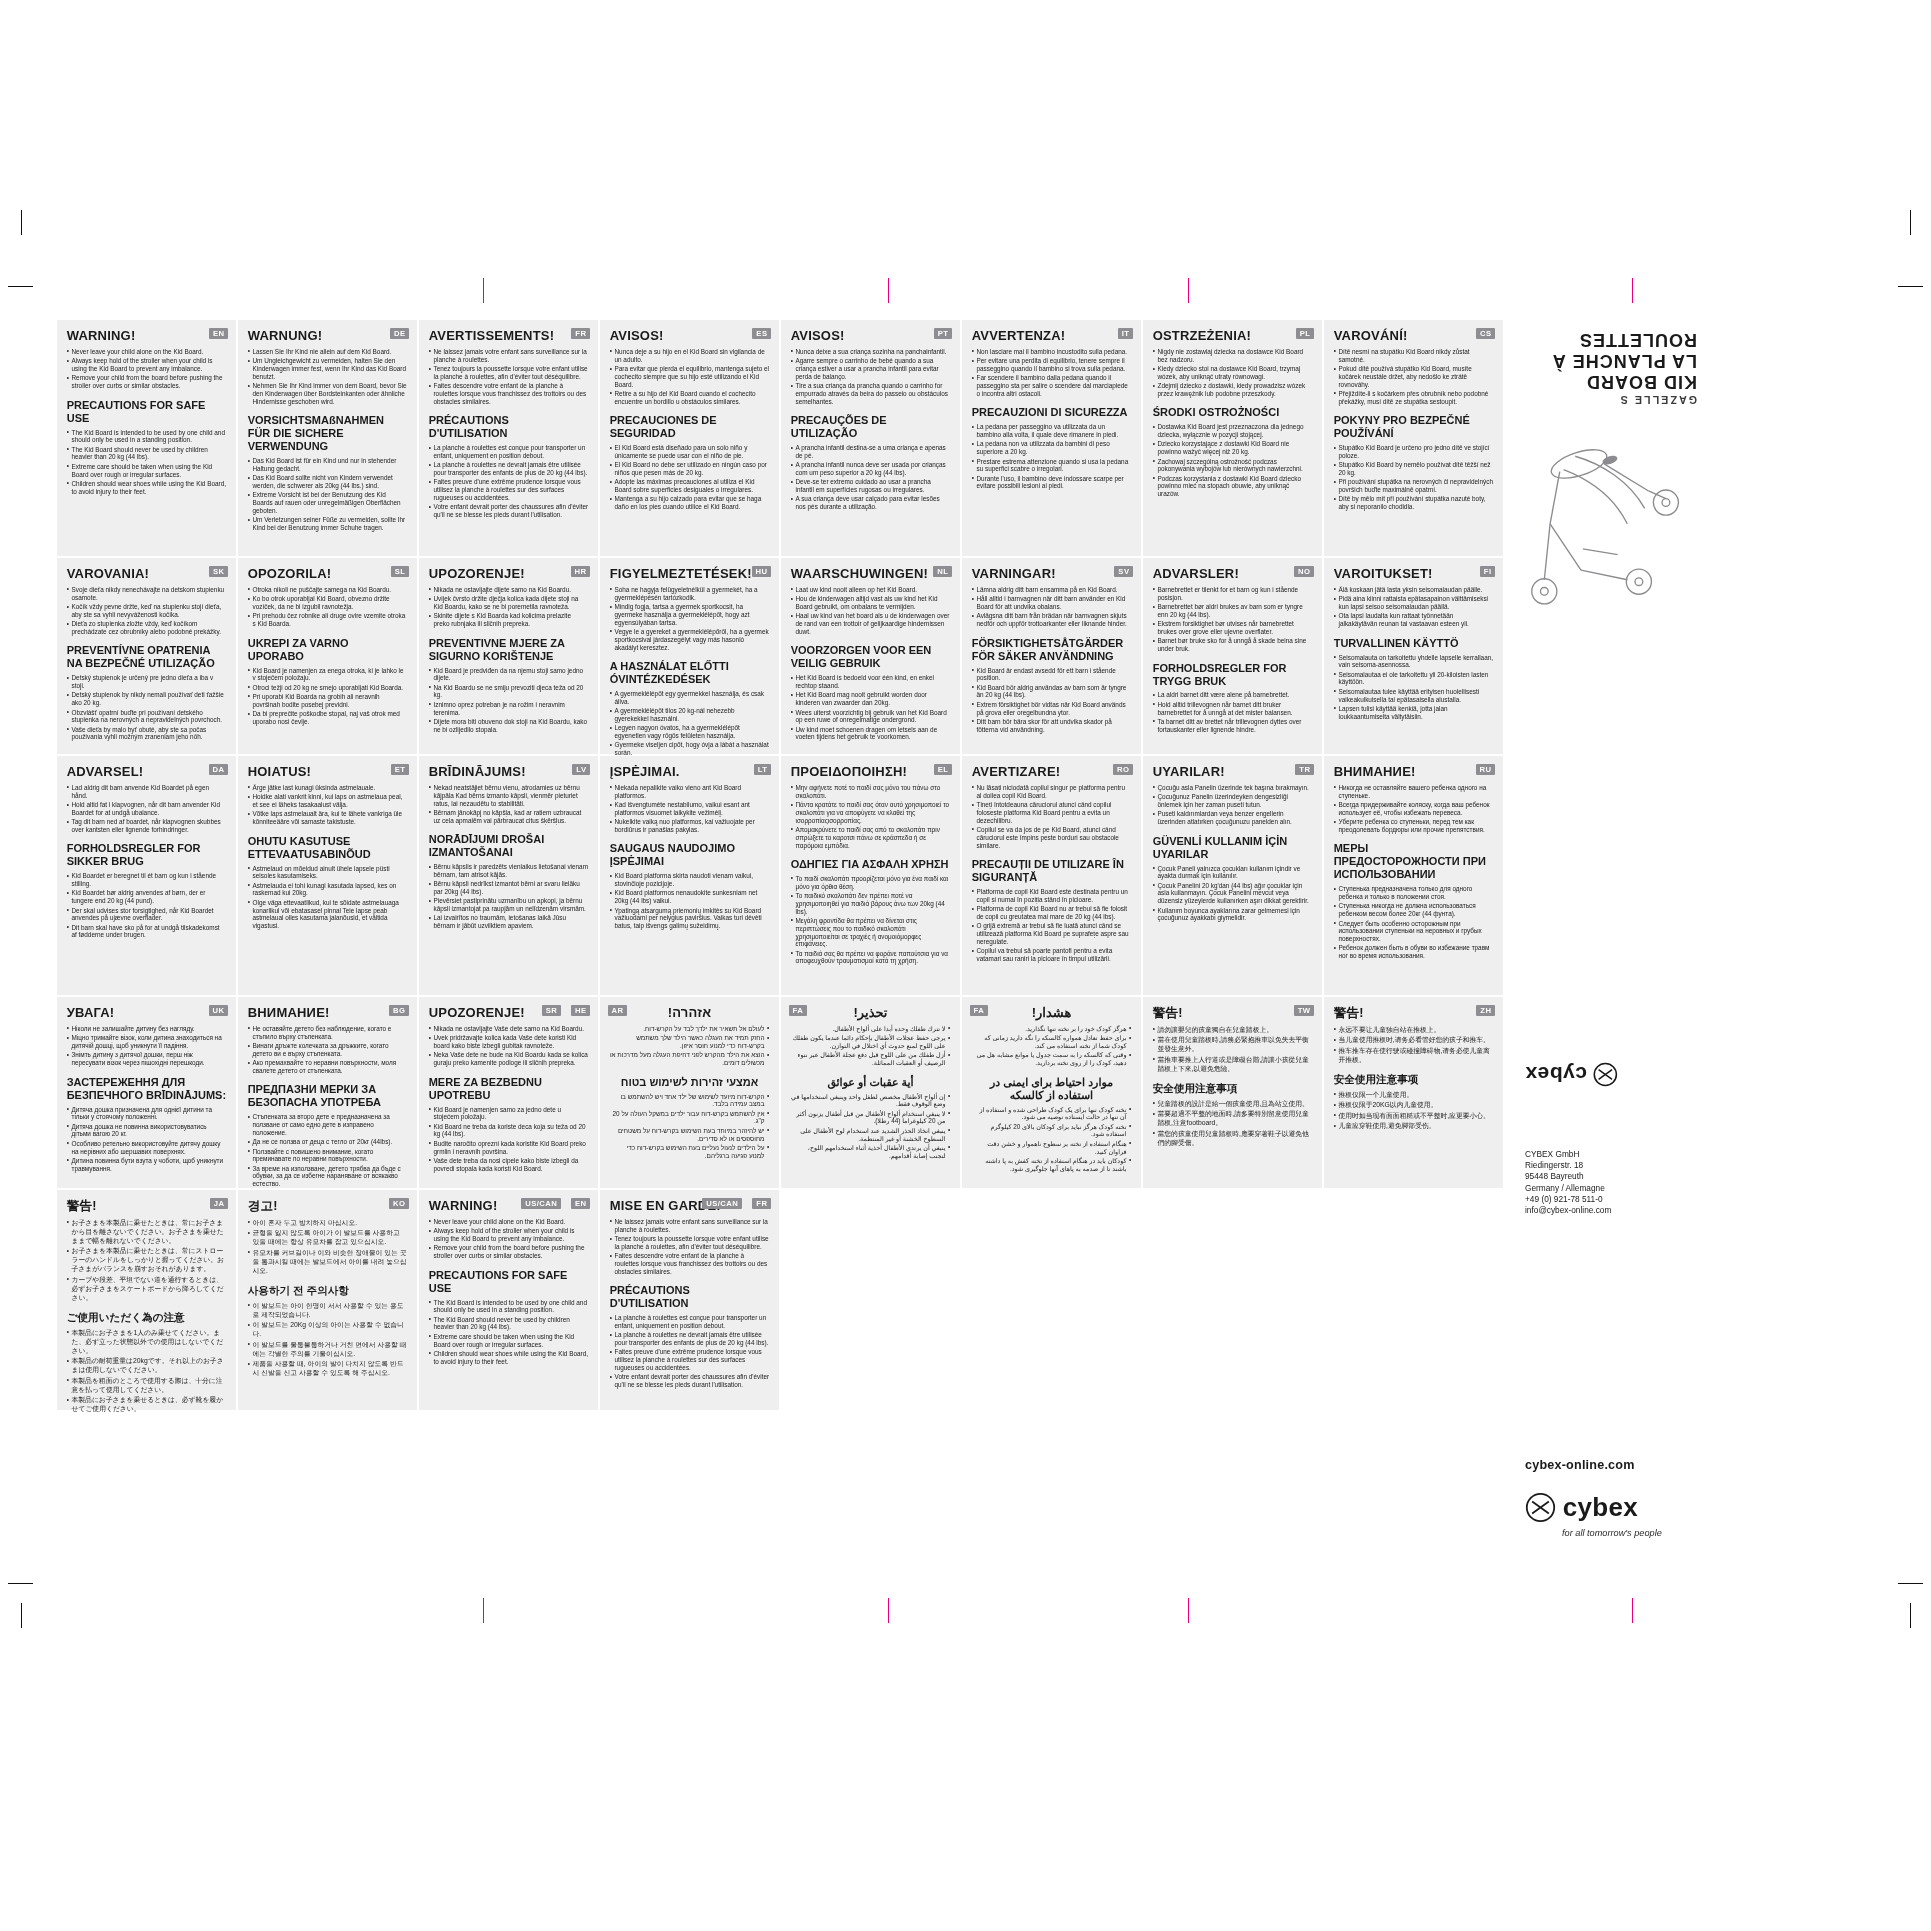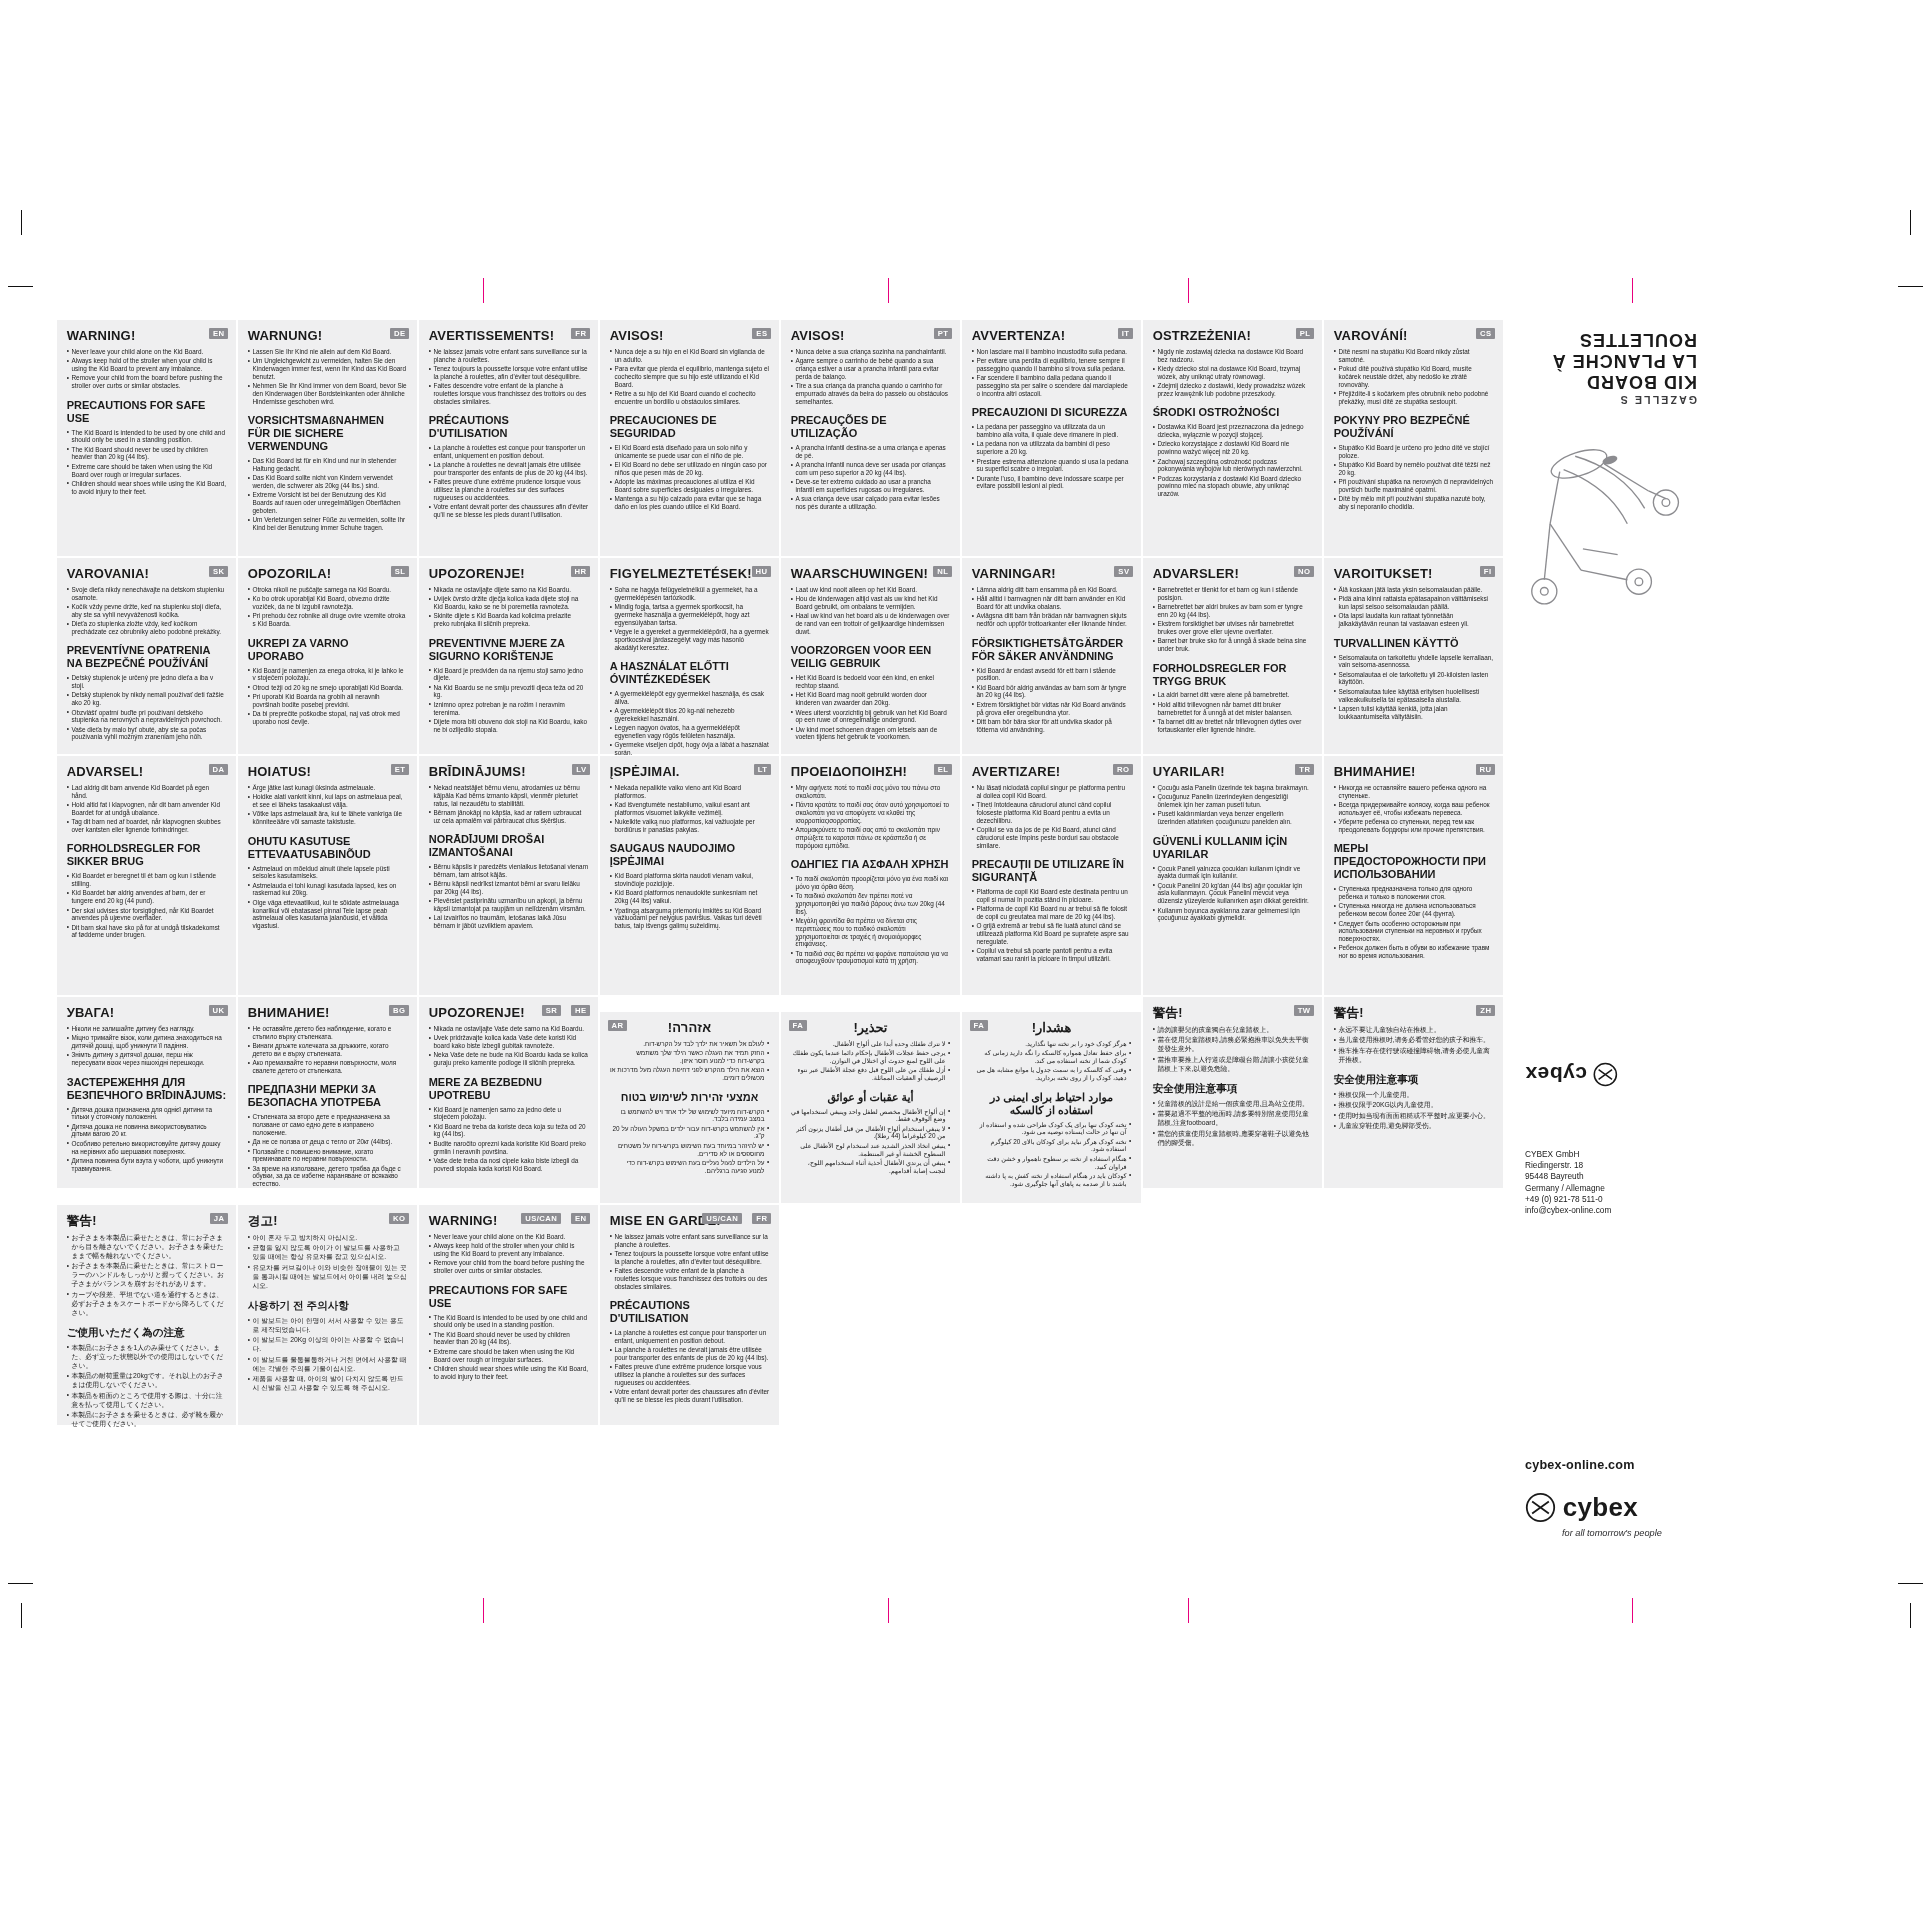--- a/index.html
+++ b/index.html
@@ -75,21 +75,21 @@
     margin:0 0 1.5px 0;
     padding-left:4.8px;
     position:relative;
     text-align:left;
   }
   .panel li:before {
     content:"•";
     position:absolute; left:0; top:-0.5px;
     font-size:6.3px;
   }
-  .panel.rtl { direction:rtl;margin-top:15px; }
+  .panel.rtl { direction:rtl; }
   .panel.rtl li { text-align:right; padding-left:0; padding-right:4.8px; }
   .panel.rtl li:before { left:auto; right:0; }
   .panel.rtl h3, .panel.rtl h4 { text-align:center; }
   .panel.rtl .code { right:auto; left:7.7px; }
   .panel.cjk li { font-size:6.8px; line-height:9px; }
   .panel.cjk h3 { font-size:12.6px; }
   .panel.cjk h4 { font-size:10.6px; }
 
   
   #rightcol {
@@ -293,21 +293,21 @@
       </div>
       <div class="band">
         <div class="panel" style="width: 181px; height: 198px;">
           <span class="code">SK</span>
           <h3>VAROVANIA!</h3>
           <ul>
             <li>Svoje dieťa nikdy nenechávajte na detskom stupienku osamote.</li>
             <li>Kočík vždy pevne držte, keď na stupienku stojí dieťa, aby ste sa vyhli nevyváženosti kočíka.</li>
             <li>Dieťa zo stupienka zložte vždy, keď kočíkom prechádzate cez obrubníky alebo podobné prekážky.</li>
           </ul>
-          <h4>PREVENTÍVNE OPATRENIA NA BEZPEČNÉ POUŽÍVÁNÍ</h4>
+          <h4>PREVENTÍVNE OPATRENIA NA BEZPEČNÉ UTILIZAÇÃO</h4>
           <ul>
             <li>Detský stupienok je určený pre jedno dieťa a iba v stoji.</li>
             <li>Detský stupienok by nikdy nemali používať deti ťažšie ako 20 kg.</li>
             <li>Obzvlášť opatrní buďte pri používaní detského stupienka na nerovných a nepravidelných povrchoch.</li>
             <li>Vaše dieťa by malo byť obuté, aby ste sa počas používania vyhli možným zraneniam jeho nôh.</li>
           </ul>
         </div>
         <div class="panel" style="width: 181px; height: 198px;">
           <span class="code">SL</span>
           <h3>OPOZORILA!</h3>

